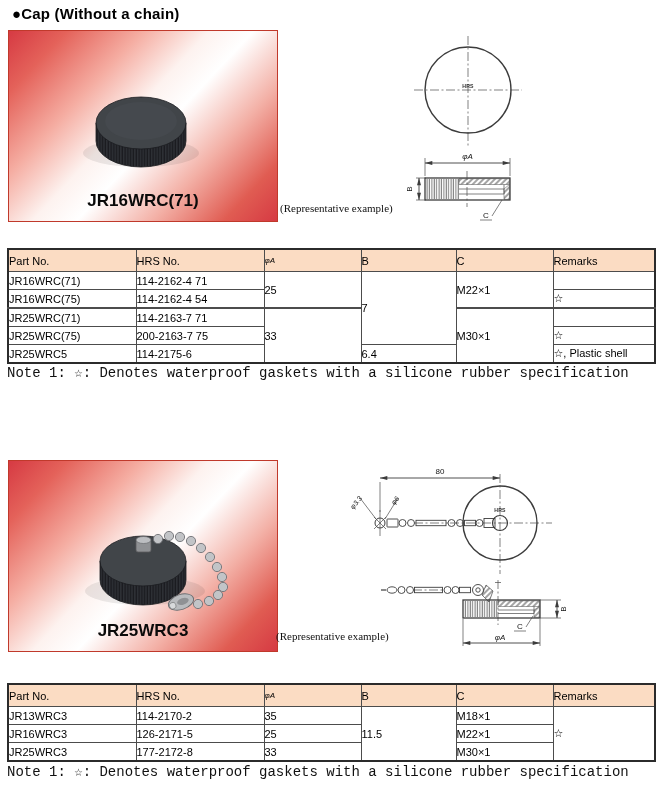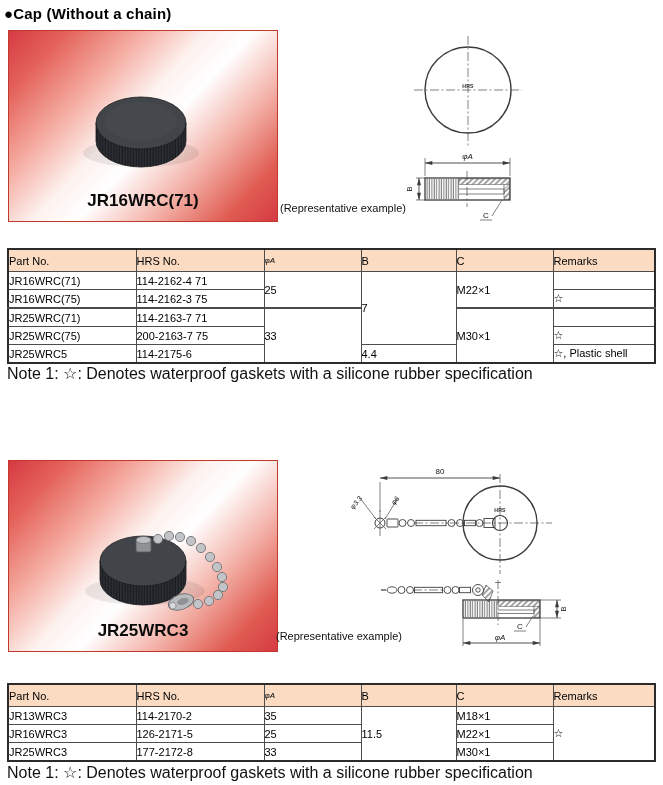--- a/index.html
+++ b/index.html
@@ -1,25 +1,25 @@
 <!DOCTYPE html>
 <html><head>
 <meta charset="utf-8">
 <style>
   html,body{margin:0;padding:0;background:#fff;}
   #page{position:relative;width:663px;height:785px;background:#ffffff;
         font-family:"Liberation Sans",sans-serif;color:#000;overflow:hidden;}
-  .heading{position:absolute;left:4px;margin:0;font-size:15px;font-weight:bold;letter-spacing:0.2px;}
+  .heading{position:absolute;left:12px;margin:0;font-size:15px;font-weight:bold;letter-spacing:0.2px;}
   .photo{position:absolute;left:8px;width:270px;height:192px;border:1px solid #c0392b;box-sizing:border-box;
          background:linear-gradient(133deg,#d63a43 0%,#e4625a 13%,#f5ada2 30%,#fdf2ef 45%,#ffffff 55%,#f3b0a6 72%,#e05c52 88%,#d63a43 100%);}
   .photo svg{position:absolute;left:0;top:0;}
   .photo-label{position:absolute;left:0;bottom:10px;width:100%;text-align:center;
                font-size:17px;font-weight:bold;color:#0a0a0a;}
-  .caption{position:absolute;font-size:11px;color:#111;}
-  .note{position:absolute;left:7px;font-size:16px;color:#111;}
+  .caption{position:absolute;font-size:11px;color:#111;font-family:Liberation Serif, serif;}
+  .note{position:absolute;left:7px;font-size:14px;color:#111;font-family:Liberation Mono, monospace;}
   .drawing{position:absolute;}
   table.spec{position:absolute;left:7px;border-collapse:collapse;table-layout:fixed;width:647px;
              font-size:11px;border:2px solid #2b2b2b;}
   table.spec th,table.spec td{border:1px solid #4c4c4c;text-align:left;padding:0;overflow:hidden;white-space:nowrap;}
   table.spec th{background:#fbdcc3;font-weight:normal;height:21px;}
   table.spec td{height:17px;background:#fff;}
   td.cl-part{text-align:left;padding-left:10px;}
   .gb{border-bottom-width:2px !important;}
   
   .ln{stroke:#3c3c3c;fill:none;}
@@ -118,39 +118,39 @@
       <tr>
         <td class="cl-part">JR16WRC(71)</td>
         <td>114-2162-4 71</td>
         <td rowspan="2" class="gb">25</td>
         <td rowspan="4">7</td>
         <td rowspan="2" class="gb">M22×1</td>
         <td></td>
       </tr>
       <tr>
         <td class="cl-part gb">JR16WRC(75)</td>
-        <td class="gb">114-2162-3 75</td>
+        <td class="gb">114-2162-4 54</td>
         <td class="gb">☆</td>
       </tr>
       <tr>
         <td class="cl-part">JR25WRC(71)</td>
         <td>114-2163-7 71</td>
         <td rowspan="3">33</td>
         <td rowspan="3">M30×1</td>
         <td></td>
       </tr>
       <tr>
         <td class="cl-part">JR25WRC(75)</td>
         <td>200-2163-7 75</td>
         <td>☆</td>
       </tr>
       <tr>
         <td class="cl-part">JR25WRC5</td>
         <td>114-2175-6</td>
-        <td>4.4</td>
+        <td>6.4</td>
         <td>☆, Plastic shell</td>
       </tr>
     </tbody>
   </table>
 
   <div class="note" style="top:364px">Note 1: ☆: Denotes waterproof gaskets with a silicone rubber specification</div>
 
 
   <div class="photo" style="top:460px">
     <svg width="268" height="190" viewBox="0 0 268 190">

